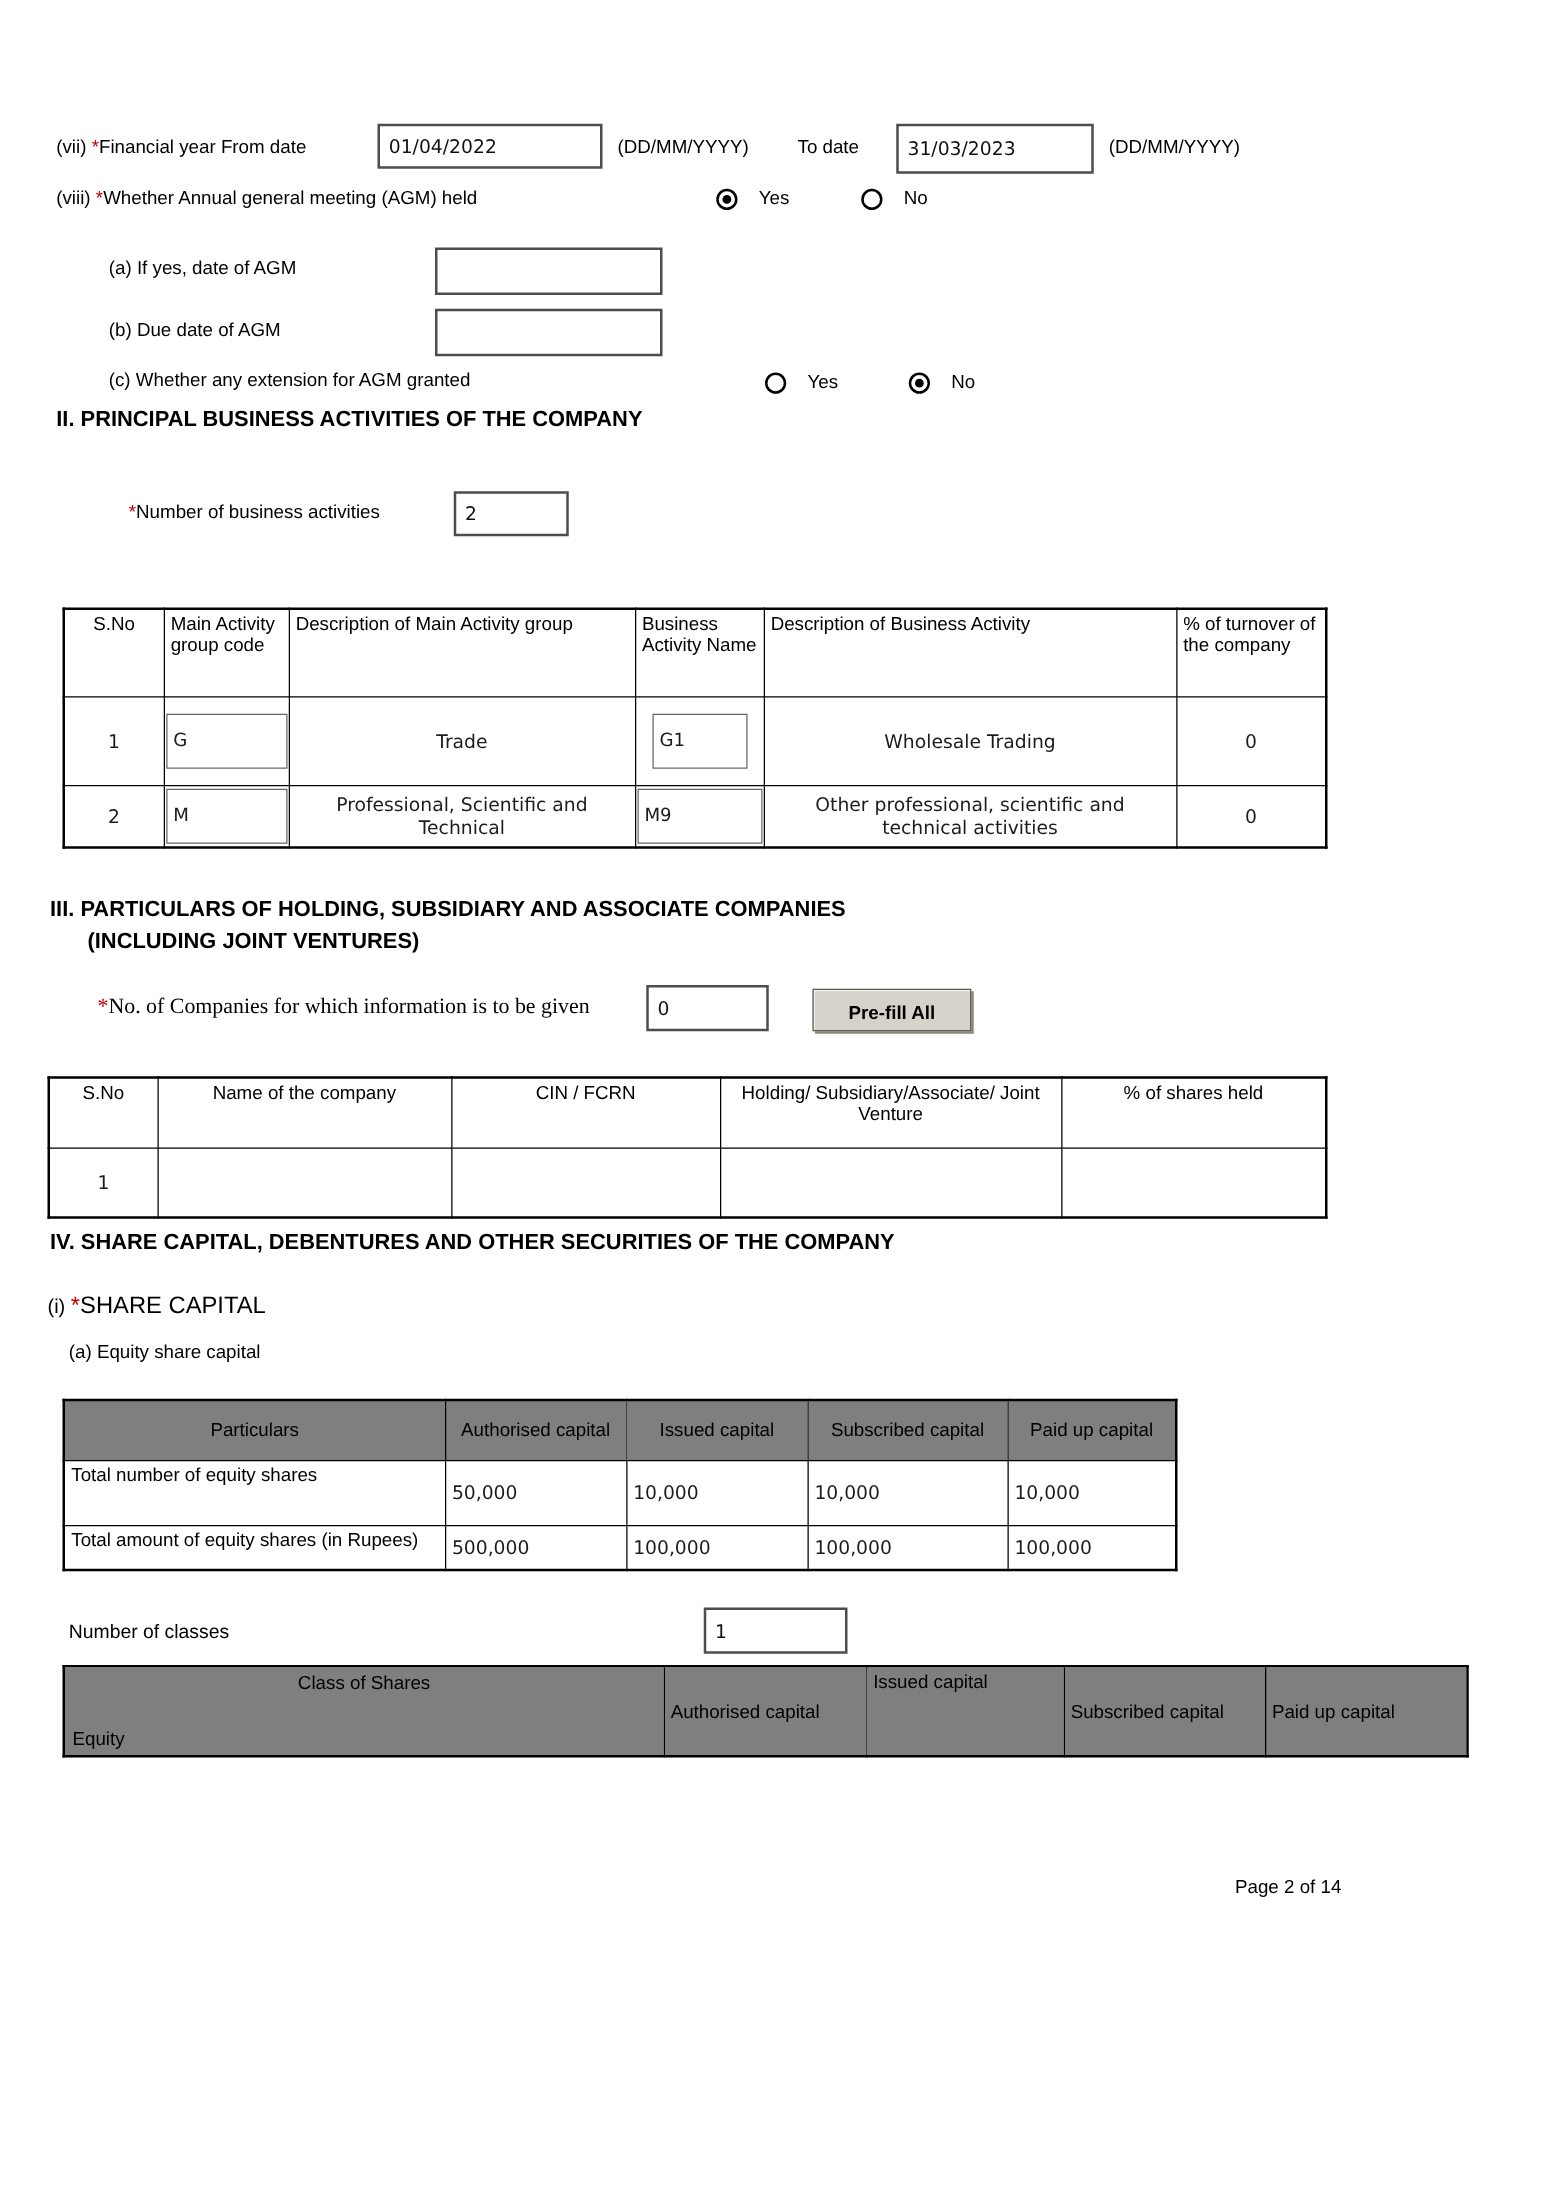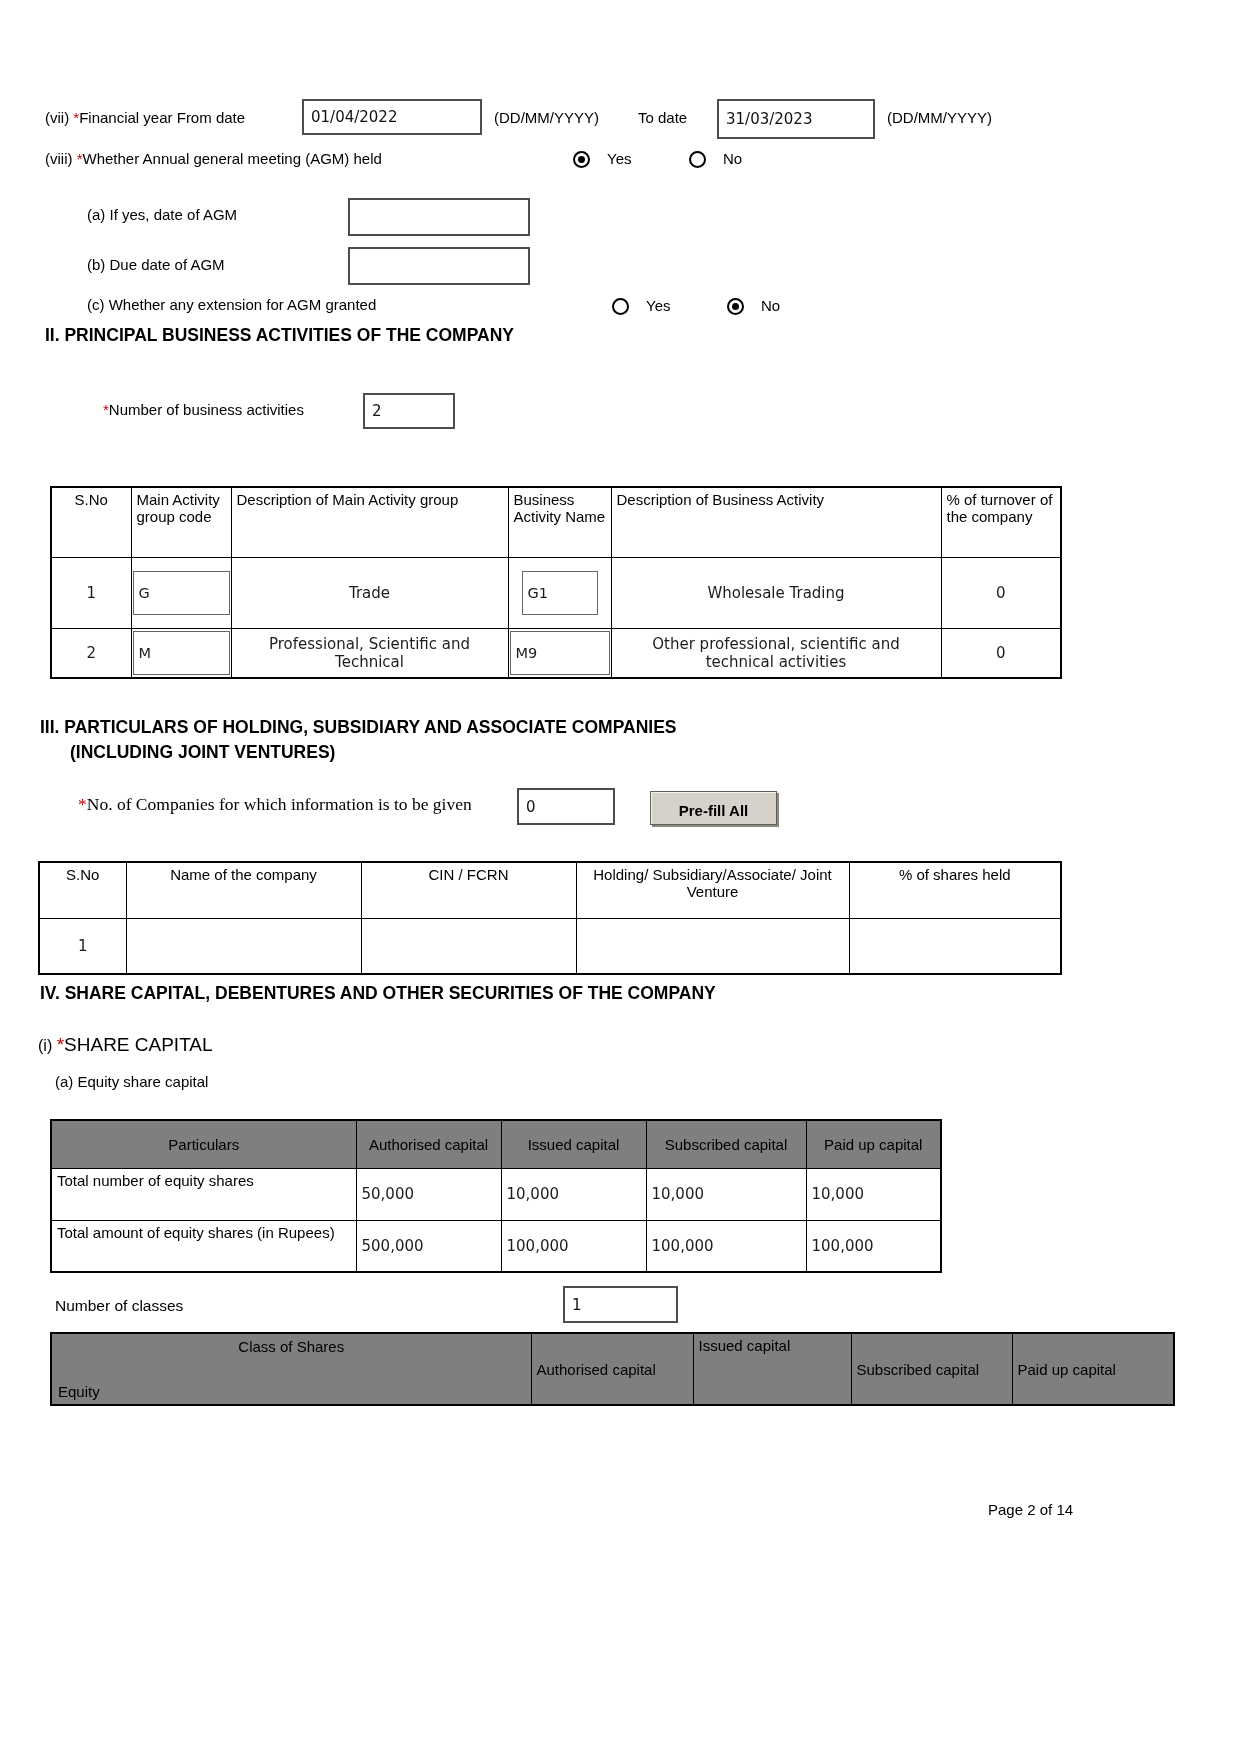--- a/index.html
+++ b/index.html
@@ -180,21 +180,21 @@
       <th class="gray c m">Subscribed capital</th>
       <th class="gray c m">Paid up capital</th>
     </tr>
     <tr style="height:52px;">
       <td class="thtop">Total number of equity shares</td>
       <td class="m fill">50,000</td>
       <td class="m fill">10,000</td>
       <td class="m fill">10,000</td>
       <td class="m fill">10,000</td>
     </tr>
-    <tr style="height:52px;">
+    <tr style="height:36px;">
       <td class="thtop">Total amount of equity shares (in Rupees)</td>
       <td class="m fill">500,000</td>
       <td class="m fill">100,000</td>
       <td class="m fill">100,000</td>
       <td class="m fill">100,000</td>
     </tr>
   </tbody>
     </table>
 
   <div class="abs lbl" style="left:55px;top:1297px;font-size:15.5px;">Number of classes</div>

